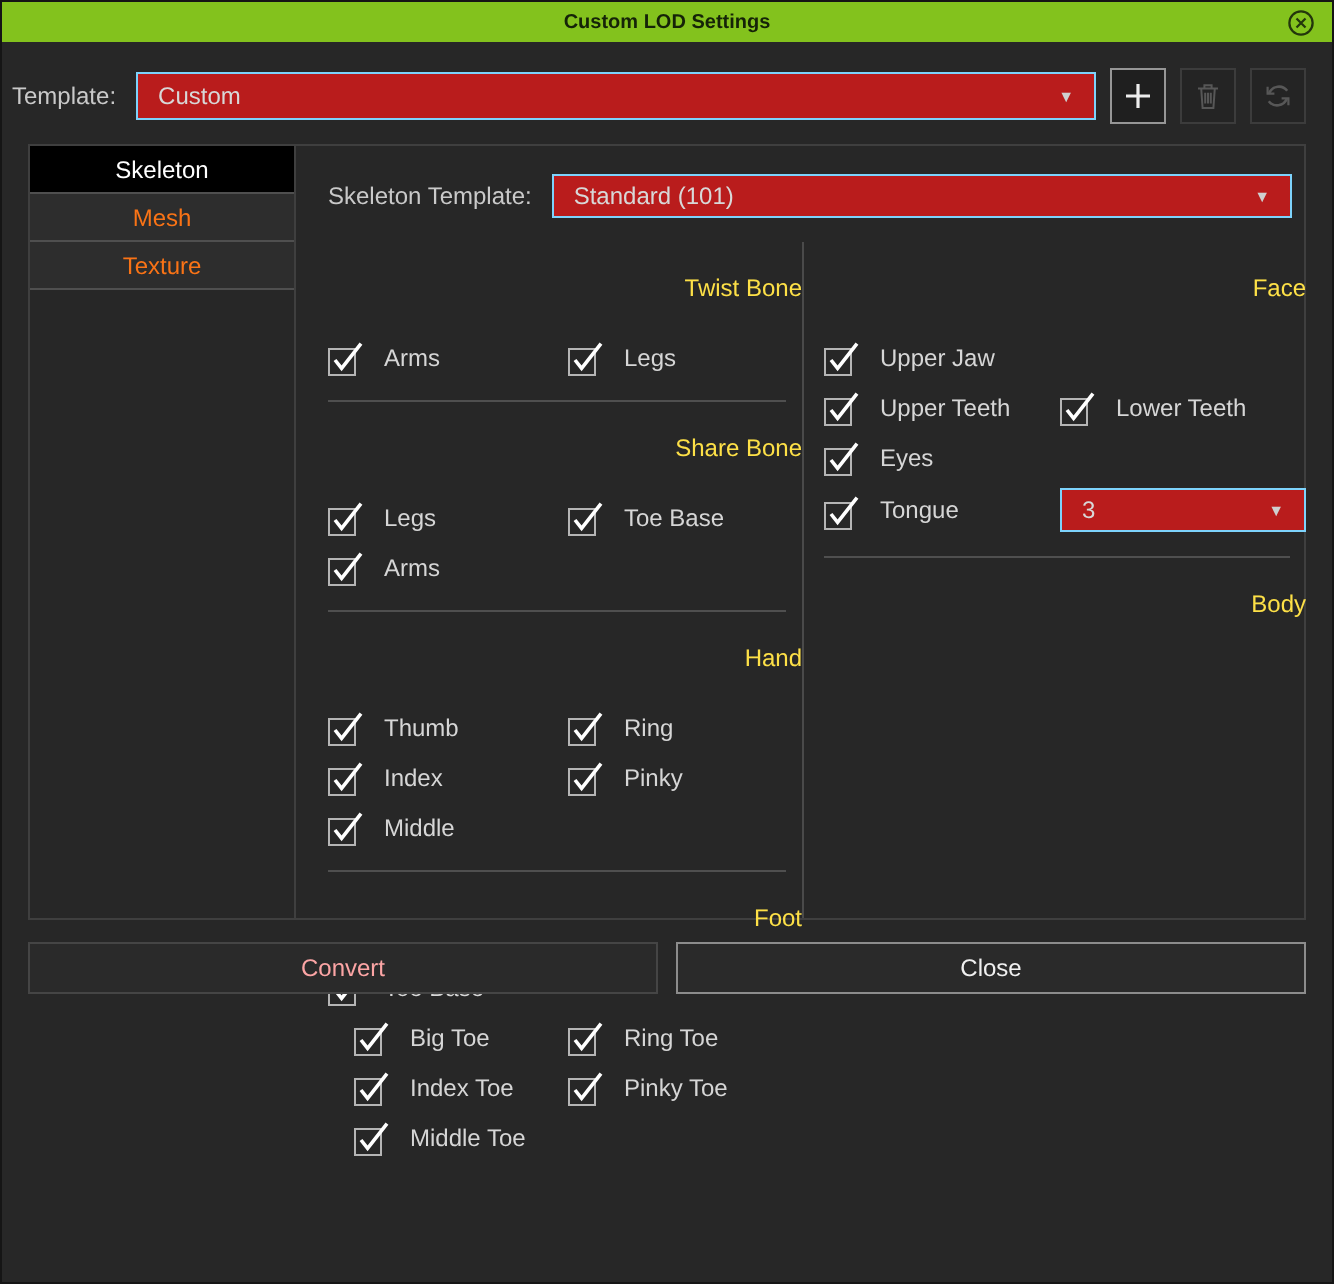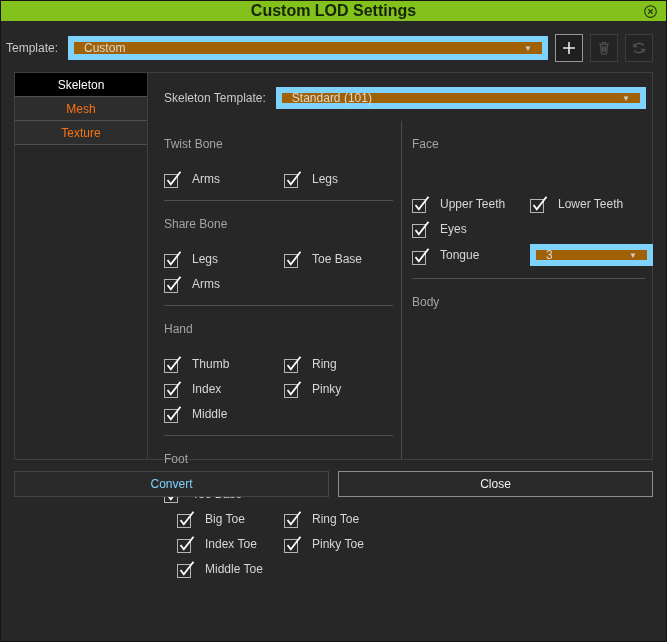--- a/index.html
+++ b/index.html
@@ -16,40 +16,40 @@
     background: #272727;
     border: 1px solid #151515;
     display: flex; flex-direction: column;
   }
   
   .titlebar {
     height: 20px; flex: none;
     background: #83c21d;
     display: flex; align-items: center; justify-content: center;
     position: relative;
-    font-weight: bold; font-size: 16px; color: #152308;
+    font-weight: bold; font-size: 10px; color: #152308;
   }
   .close-btn {
     position: absolute; right: 8px; top: 2px;
     width: 16px; height: 16px;
     color: #23360c; cursor: pointer;
     display: flex; align-items: center; justify-content: center;
   }
   .close-btn svg { width: 15px; height: 15px; }
   
   .template-row {
     flex: none;
     display: flex; align-items: center;
     padding: 13px 13px 6px 5px;
   }
   .tpl-label { color: #c9c9c9; white-space: nowrap; margin-right: 10px; }
   .dropdown {
     height: 24px;
-    background: #a16207;
-    border: 6px solid #7dd3fc;
+    background: #b91c1c;
+    border: 1px solid #7dd3fc;
     display: flex; align-items: center;
     padding: 0 10px;
     cursor: pointer;
   }
   .dd-value { flex: 1; color: #d8d8d8; }
   .dd-arrow { color: #cfcfcf; font-size: 8px; margin-left: 8px; }
   .tpl-dropdown { flex: 1; }
   .icon-btn {
     width: 28px; height: 28px; flex: none;
     margin-left: 7px;
@@ -77,41 +77,41 @@
     cursor: pointer;
   }
   .side-item.selected { background: #000; color: #fff; }
   .content { flex: 1; display: flex; flex-direction: column; min-width: 0; }
   .st-row { display: flex; align-items: center; padding: 14px 6px 0 16px; flex: none; }
   .st-label { color: #c9c9c9; white-space: nowrap; margin-right: 10px; }
   .st-dropdown { flex: 1; height: 22px; }
   .columns { flex: 1; display: flex; margin-top: 12px; min-height: 0; }
   .col.left  { width: 253px; flex: none; padding-left: 16px; }
   .col.right { flex: 1; border-left: 1px solid #4a4a4a; padding-left: 10px; padding-right: 6px; }
-  .section-title { color: #a3a3a3; margin: 16px 0 18px; }
+  .section-title { color: #fde047; margin: 16px 0 18px; text-align: right; }
   .divider { border-top: 1px solid #4f4f4f; margin: 12px 8px 0 0; }
   .cb-row { display: grid; grid-template-columns: 120px 1fr; align-items: center; margin-bottom: 6px; min-height: 19px; }
   .col.right .cb-row { grid-template-columns: 118px 1fr; }
   .cb-item { display: inline-flex; align-items: center; cursor: pointer; color: #d6d6d6; }
   .cb-item.indent { margin-left: 13px; }
   .cb-glyph { width: 19px; height: 19px; flex: none; margin-right: 9px; }
   .cb-glyph svg { width: 19px; height: 19px; display: block; }
   .tongue-dd { width: 123px; height: 22px; }
   
   .footer { display: flex; margin: 11px 13px 0 13px; }
   .btn {
     flex: 1; height: 26px;
     display: flex; align-items: center; justify-content: center;
     background: #2a2a2a;
     border: 1px solid #8c8c8c;
     color: #f0f0f0;
     cursor: pointer;
   }
   .btn + .btn { margin-left: 9px; }
-  .btn.disabled { border-color: #454545; color: #7dd3fc; cursor: default; }
+  .btn.disabled { border-color: #454545; color: #fca5a5; cursor: default; }
 </style>
 </head>
 <body>
 
 <div class="window">
 
   <div class="titlebar">
     <span>Custom LOD Settings</span>
     <span class="close-btn">
       <svg viewBox="0 0 16 16">
@@ -339,20 +339,29 @@
                     <path d="M3.5 11 L6.8 15.2 L16.5 2.8" fill="none" stroke="#ffffff" stroke-width="1.8"></path>
                   </svg>
                 </span>
                 <span>Middle Toe</span>
               </span>
             </div>
           </div>
         <div class="col right" id="col-right">
             <div class="section-title">Face</div>
             <div class="cb-row">
+              <span class="cb-item">
+                <span class="cb-glyph">
+                  <svg viewBox="0 0 19 19">
+                    <rect x="0.5" y="5.5" width="13" height="13" fill="none" stroke="#b5b5b5" stroke-width="1"></rect>
+                    <path d="M3.5 11 L6.8 15.2 L16.5 2.8" fill="none" stroke="#ffffff" stroke-width="1.8"></path>
+                  </svg>
+                </span>
+                <span>Upper Jaw</span>
+              </span>
             </div>
             <div class="cb-row">
               <span class="cb-item">
                 <span class="cb-glyph">
                   <svg viewBox="0 0 19 19">
                     <rect x="0.5" y="5.5" width="13" height="13" fill="none" stroke="#b5b5b5" stroke-width="1"></rect>
                     <path d="M3.5 11 L6.8 15.2 L16.5 2.8" fill="none" stroke="#ffffff" stroke-width="1.8"></path>
                   </svg>
                 </span>
                 <span>Upper Teeth</span>

